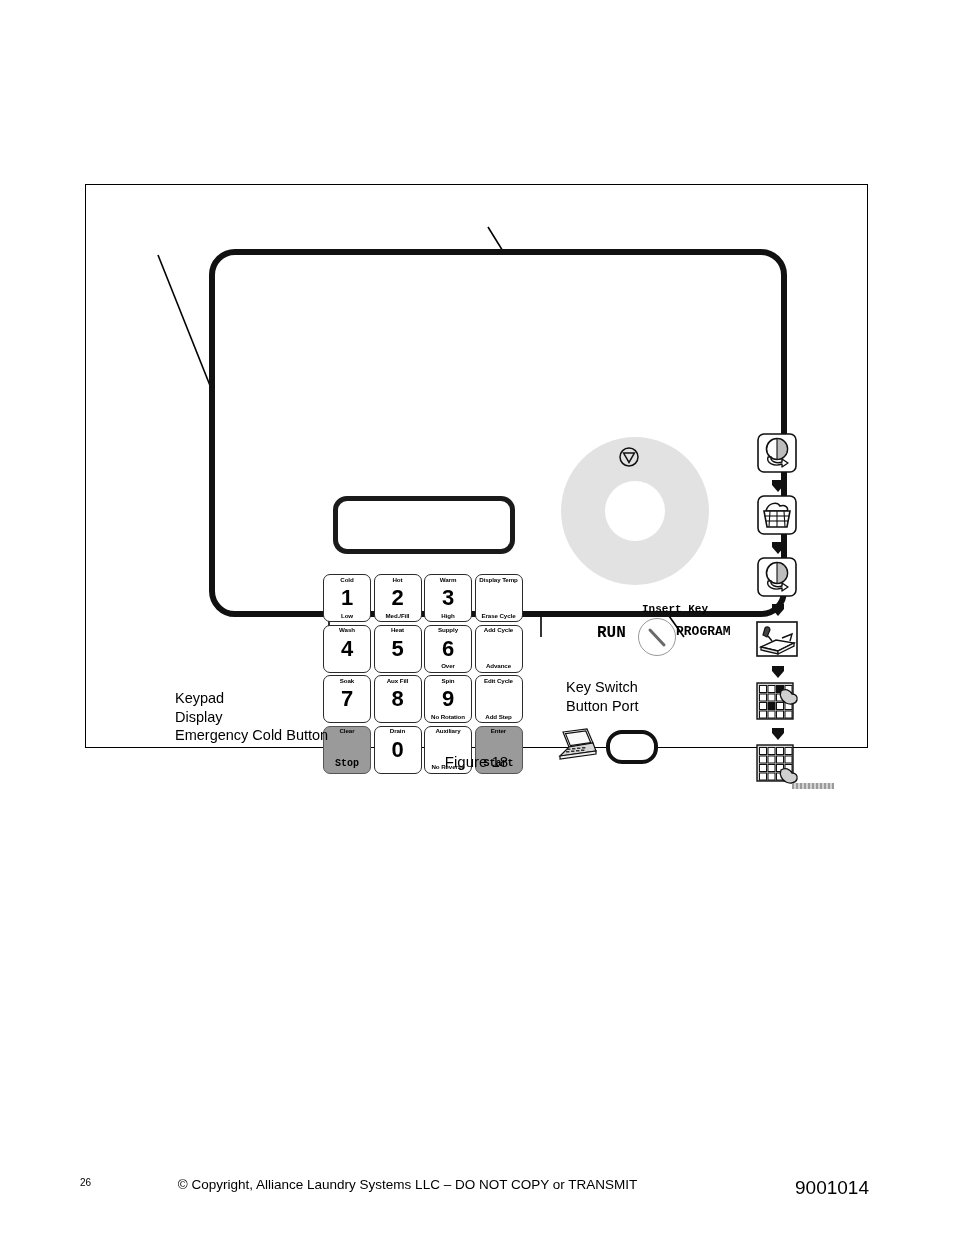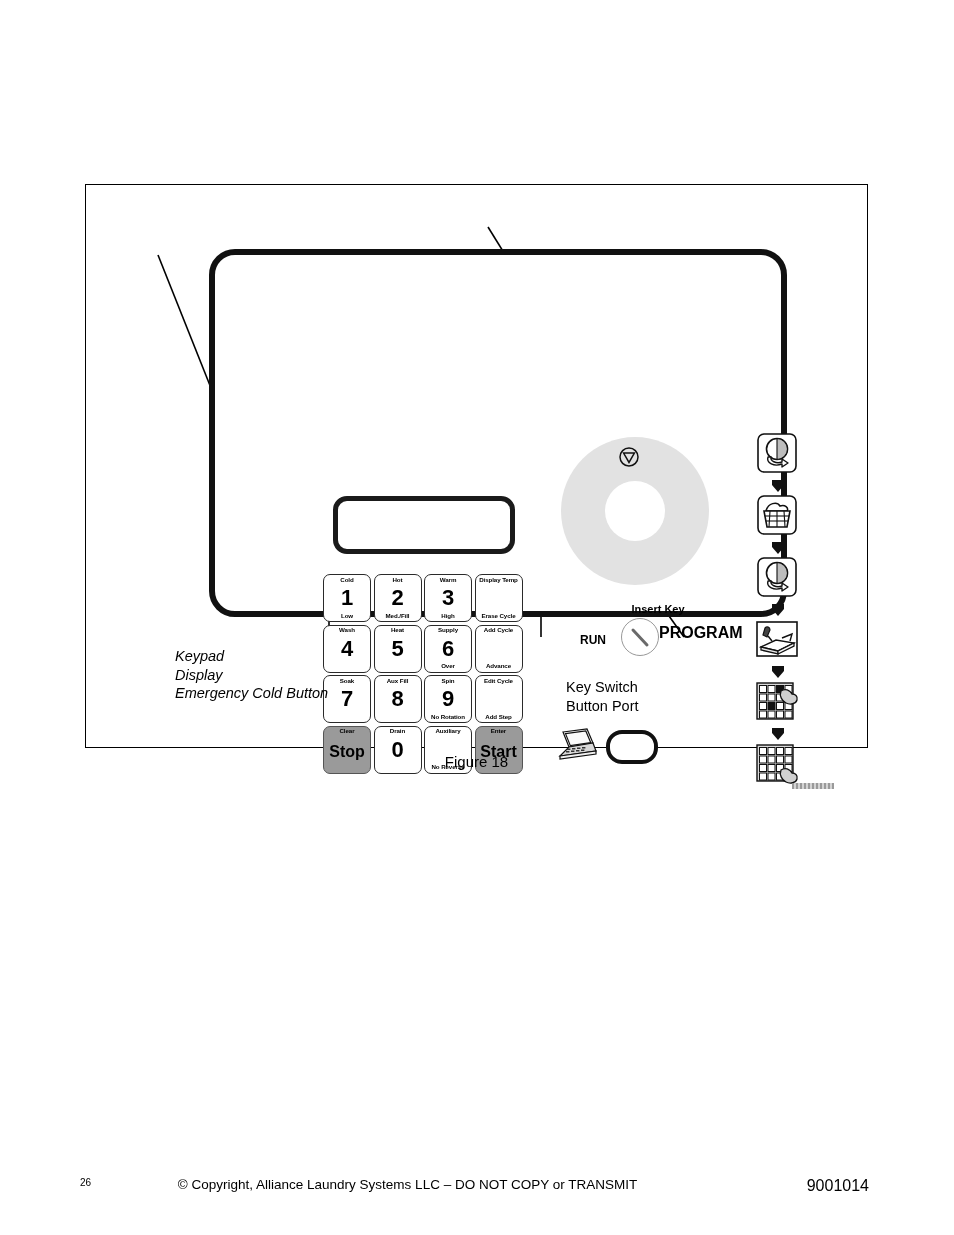--- a/index.html
+++ b/index.html
@@ -125,66 +125,67 @@
     top: 11px;
     left: 0;
     right: 0;
     text-align: center;
     font-size: 22px;
     font-weight: bold;
     line-height: 24px;
     font-family: "Liberation Sans", sans-serif;
   }
   .key-main.word {
-    font-size: 16px;
+    font-size: 10px;
     line-height: 18px;
-    top: 16px;
+    top: 28px;
+    font-family: Liberation Mono, monospace;
   }
   .key-bottom {
     position: absolute;
     bottom: 1.5px;
     left: 0;
     right: 0;
     text-align: center;
     font-size: 6.2px;
     font-weight: bold;
     line-height: 6.6px;
     letter-spacing: -0.1px;
   }
 
   
   #keyswitch-group {
     position: absolute;
-    left: 484px;
+    left: 501px;
     top: 418px;
     width: 175px;
     height: 72px;
+    font-family: Liberation Mono, monospace;
   }
   #keyswitch-label {
     position: absolute;
     left: 38px;
     top: 0px;
     width: 100px;
     text-align: center;
     font-size: 11px;
     font-weight: bold;
   }
   #keyswitch-run {
     position: absolute;
     left: 10px;
     top: 21px;
-    font-size: 12px;
+    font-size: 16px;
     font-weight: bold;
-    margin-top: 9px;
   }
   #keyswitch-program {
     position: absolute;
     left: 89px;
     top: 21px;
-    font-size: 16px;
+    font-size: 13px;
     font-weight: bold;
   }
   #keyswitch-dial {
     position: absolute;
     left: 51px;
     top: 15px;
     width: 38px;
     height: 38px;
     border: 1px solid #999;
     border-radius: 50%;
@@ -263,24 +264,23 @@
     top: 0;
     width: 783px;
     height: 564px;
     pointer-events: none;
   }
 
   
   #labels-left {
     position: absolute;
     left: 89px;
-    top: 462px;
+    top: 504px;
     font-size: 14.5px;
     line-height: 18.6px;
-    font-style: italic;
   }
   #labels-right {
     position: absolute;
     left: 480px;
     top: 493px;
     font-size: 14.5px;
     line-height: 18.6px;
   }
 
   
@@ -312,21 +312,21 @@
     left: 0;
     top: 0;
     width: 815px;
     text-align: center;
     font-size: 13.5px;
   }
   #footer-docnum {
     position: absolute;
     right: 85px;
     top: 0;
-    font-size: 16px;
+    font-size: 19px;
   }
 </style>
 </head>
 <body>
 
 <div id="figure-box">
 
   <svg id="leaders" viewBox="0 0 783 564">
     <defs>
       <marker id="arrowhead" markerWidth="9" markerHeight="9" refX="7.5" refY="3.2" orient="auto" markerUnits="strokeWidth">

